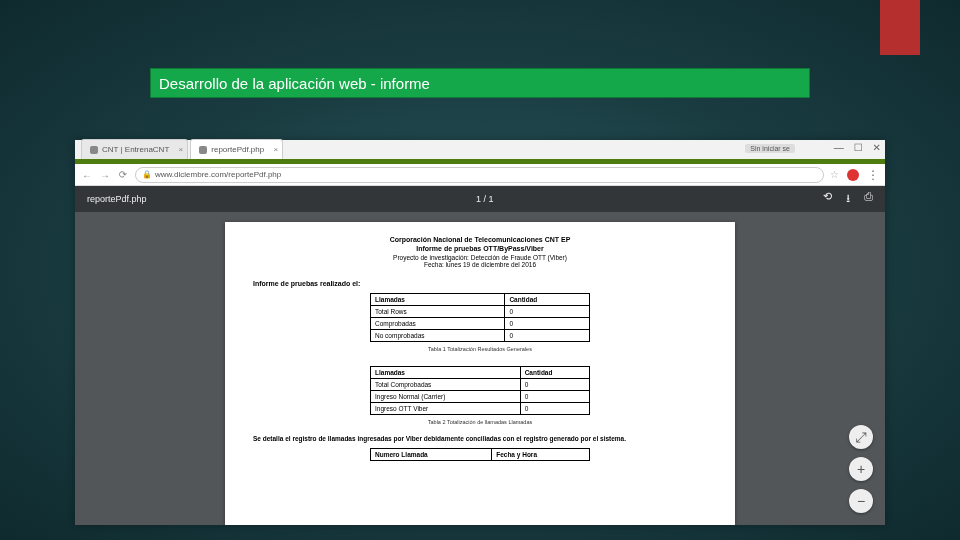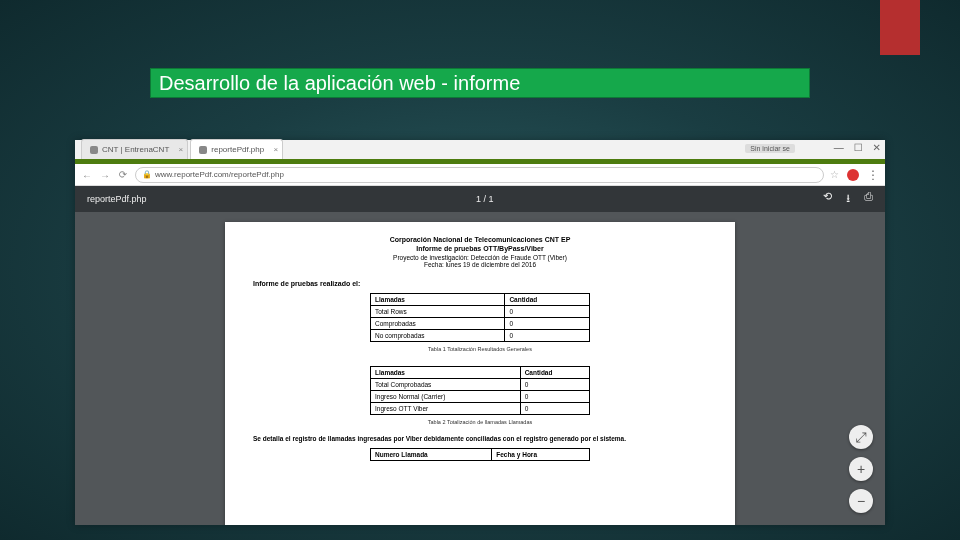--- a/index.html
+++ b/index.html
@@ -12,21 +12,21 @@
   .red-accent {
     position: absolute; top: 0; right: 40px;
     width: 40px; height: 55px; background: #b52f2f;
   }
   .title-bar {
     position: absolute; top: 68px; left: 150px;
     width: 660px; height: 30px;
     background: #15a84b; border: 1px solid #0d7a36;
     display: flex; align-items: center; padding: 0 8px;
   }
-  .title-bar span { color: #fff; font-size: 20px; }
+  .title-bar span { color: #fff; font-size: 15px; }
   .browser {
     position: absolute; top: 140px; left: 75px;
     width: 810px; height: 385px;
     background: #fff;
     box-shadow: 0 0 8px rgba(0,0,0,.3);
     display: flex; flex-direction: column;
   }
   .tabs-row {
     height: 24px; background: #f2f2f2;
     display: flex; align-items: flex-end; padding-left: 6px;
@@ -131,21 +131,21 @@
       <span>✕</span>
     </div>
   </div>
 
   <div class="addr-row">
     <span class="nav-btn">←</span>
     <span class="nav-btn">→</span>
     <span class="nav-btn">⟳</span>
     <div class="addr-bar">
       <span class="lock">🔒</span>
-      <span>www.reportePdf.com/reportePdf.php</span>
+      <span>www.diciembre.com/reportePdf.php</span>
     </div>
     <div class="addr-right">
       <span style="color:#aaa;font-size:10px;">☆</span>
       <span class="red-dot"></span>
       <span class="menu-dots">⋮</span>
     </div>
   </div>
 
   <div class="pdf-bar">
     <span class="fname">reportePdf.php</span>

